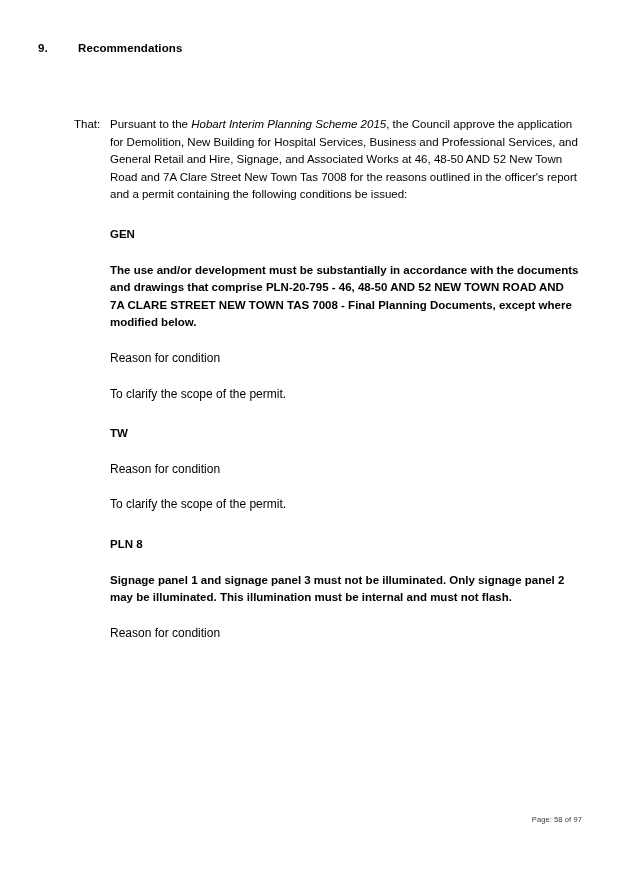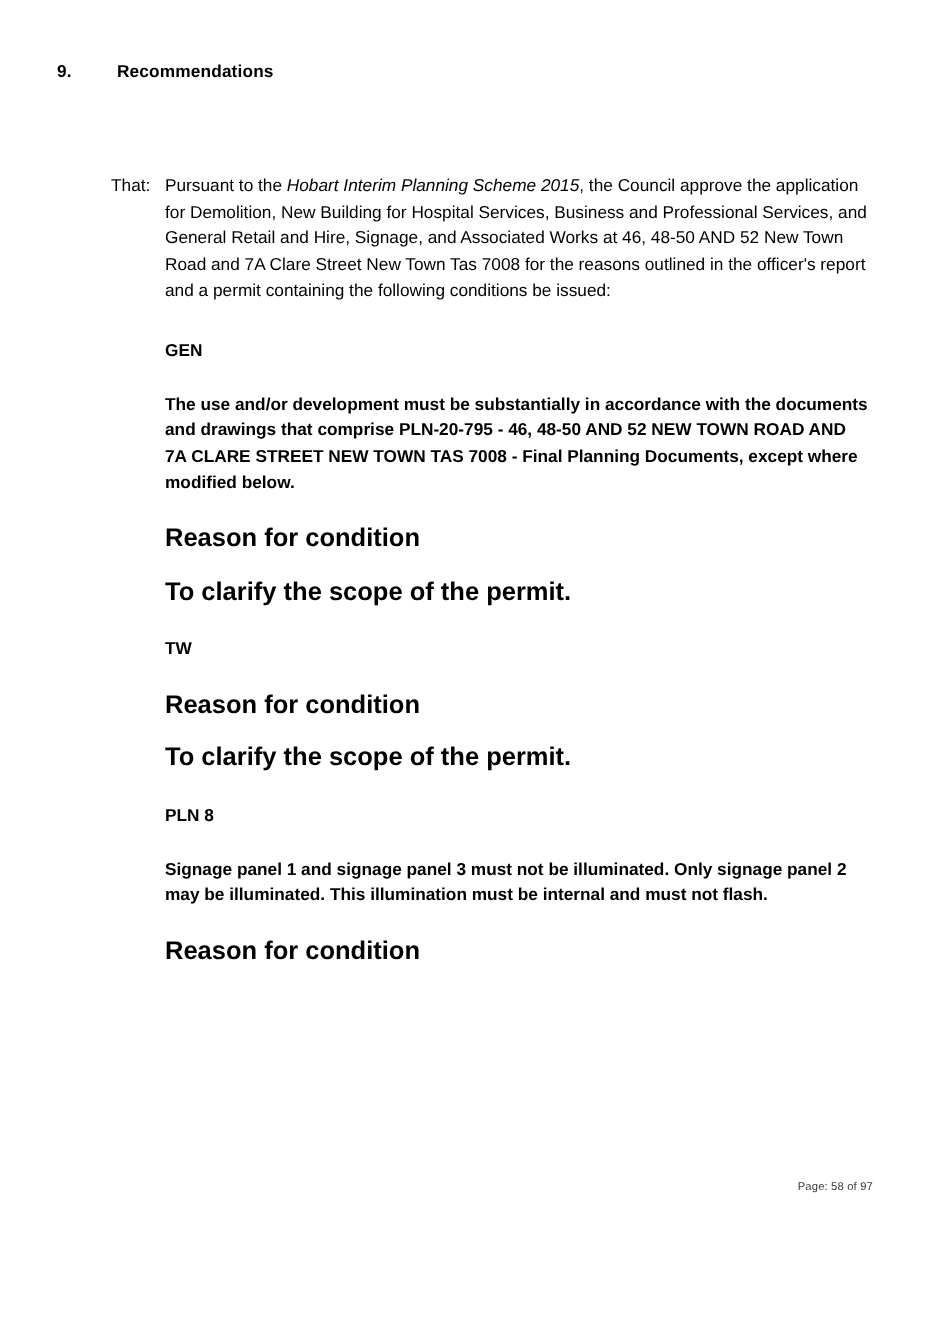--- a/index.html
+++ b/index.html
@@ -90,30 +90,30 @@
     margin: 0;
     margin-top: 18px;
     font-size: 11.5px;
     font-weight: bold;
     line-height: 17.6px;
   }
 
   p.plain {
     margin: 0;
     margin-top: 18px;
-    font-size: 17px;
-    font-weight: bold;
+    font-size: 12px;
+    font-weight: normal;
     line-height: 17.6px;
   }
 
   
   .footer {
     position: absolute;
     right: 40px;
-    top: 786px;
+    top: 815px;
     font-size: 7.5px;
     color: #3a3a3a;
     font-weight: normal;
     letter-spacing: 0.1px;
   }
 </style>
 </head>
 <body>
 
 <div class="page">

